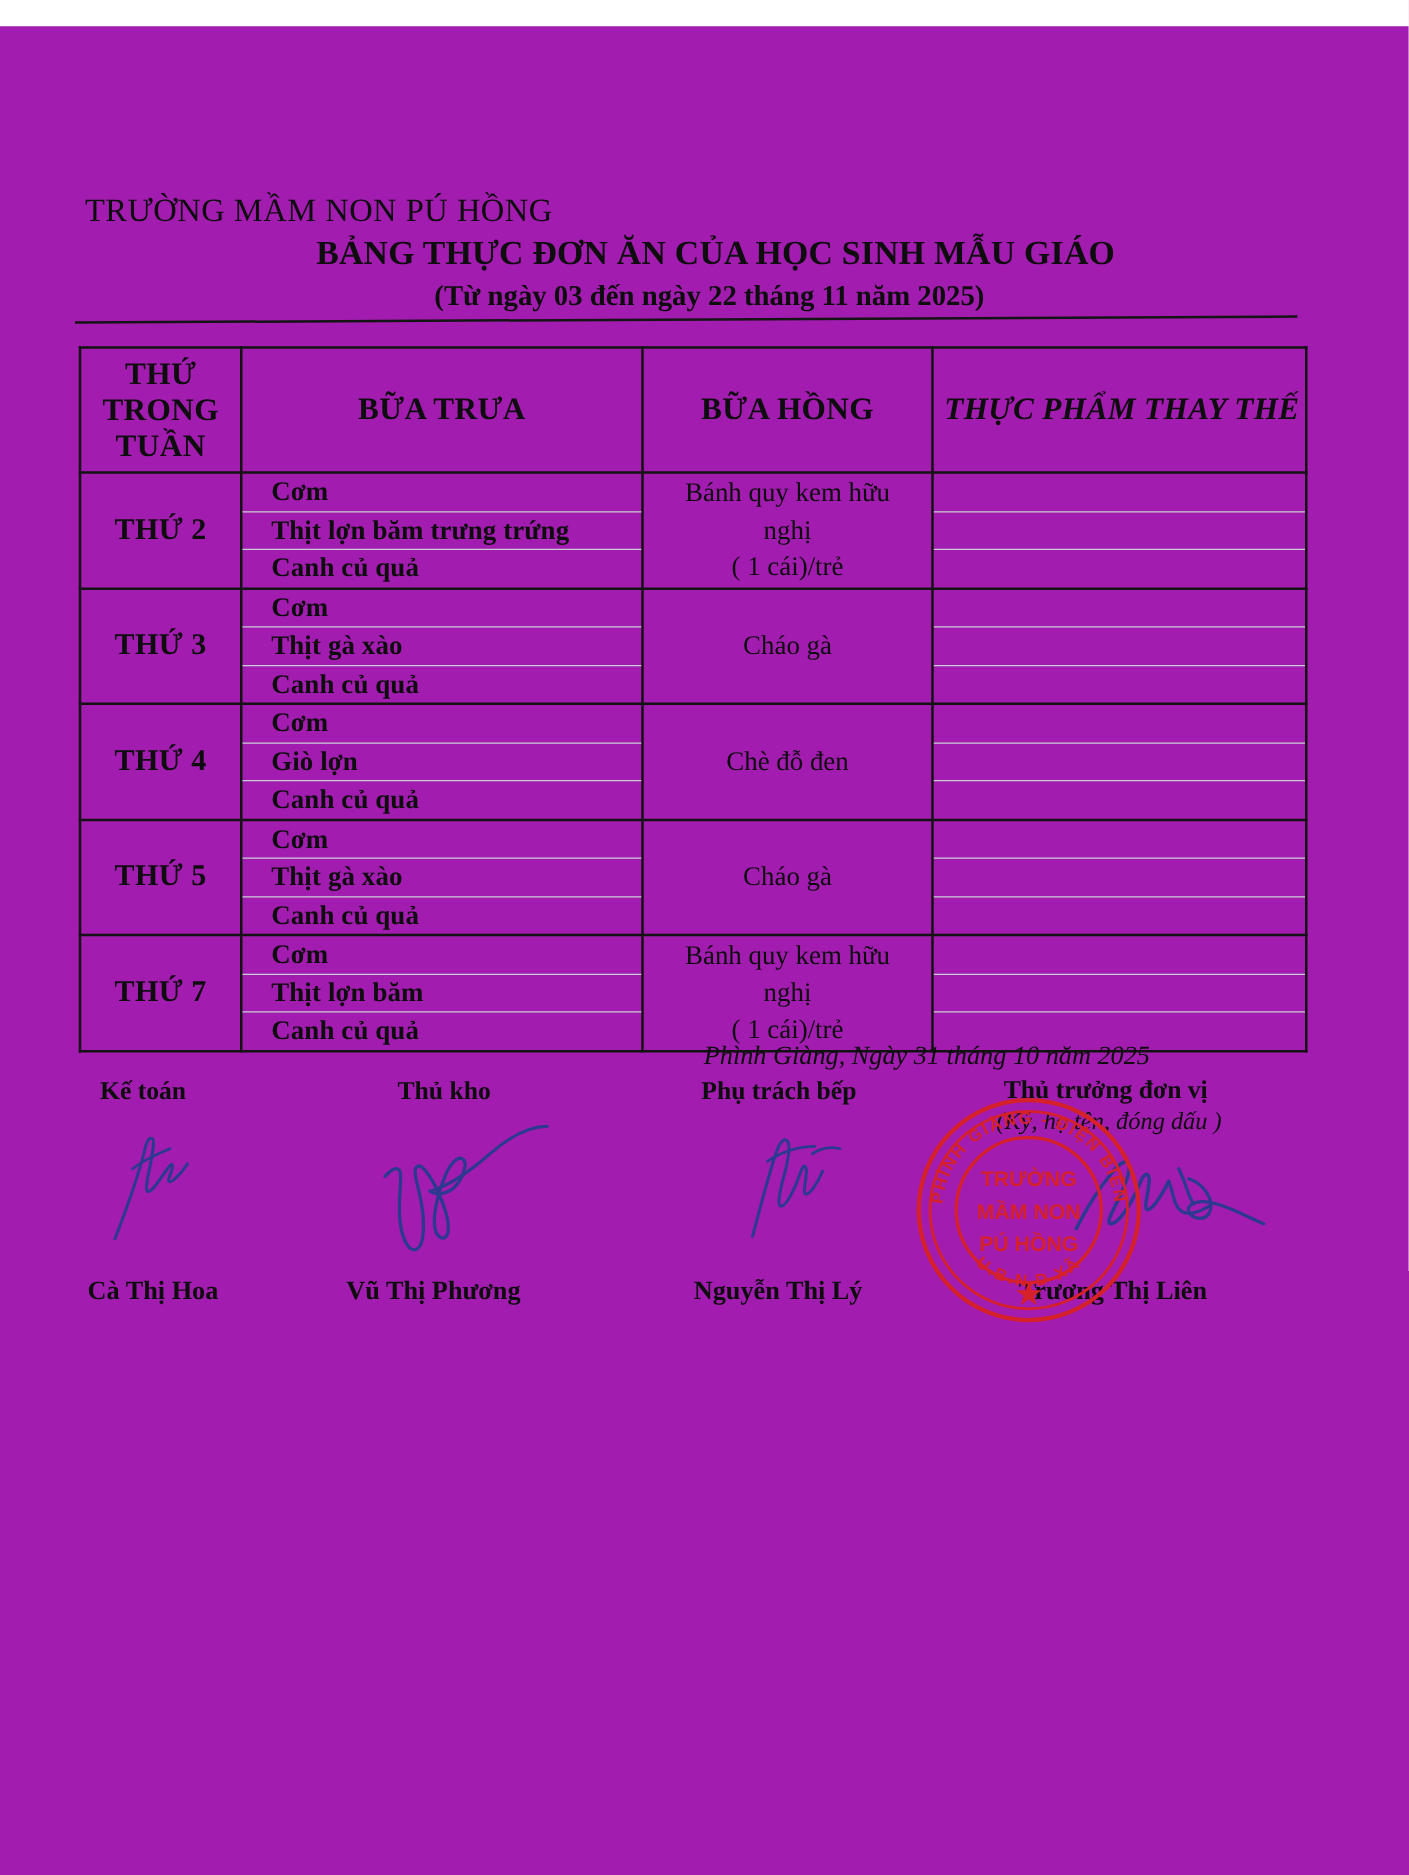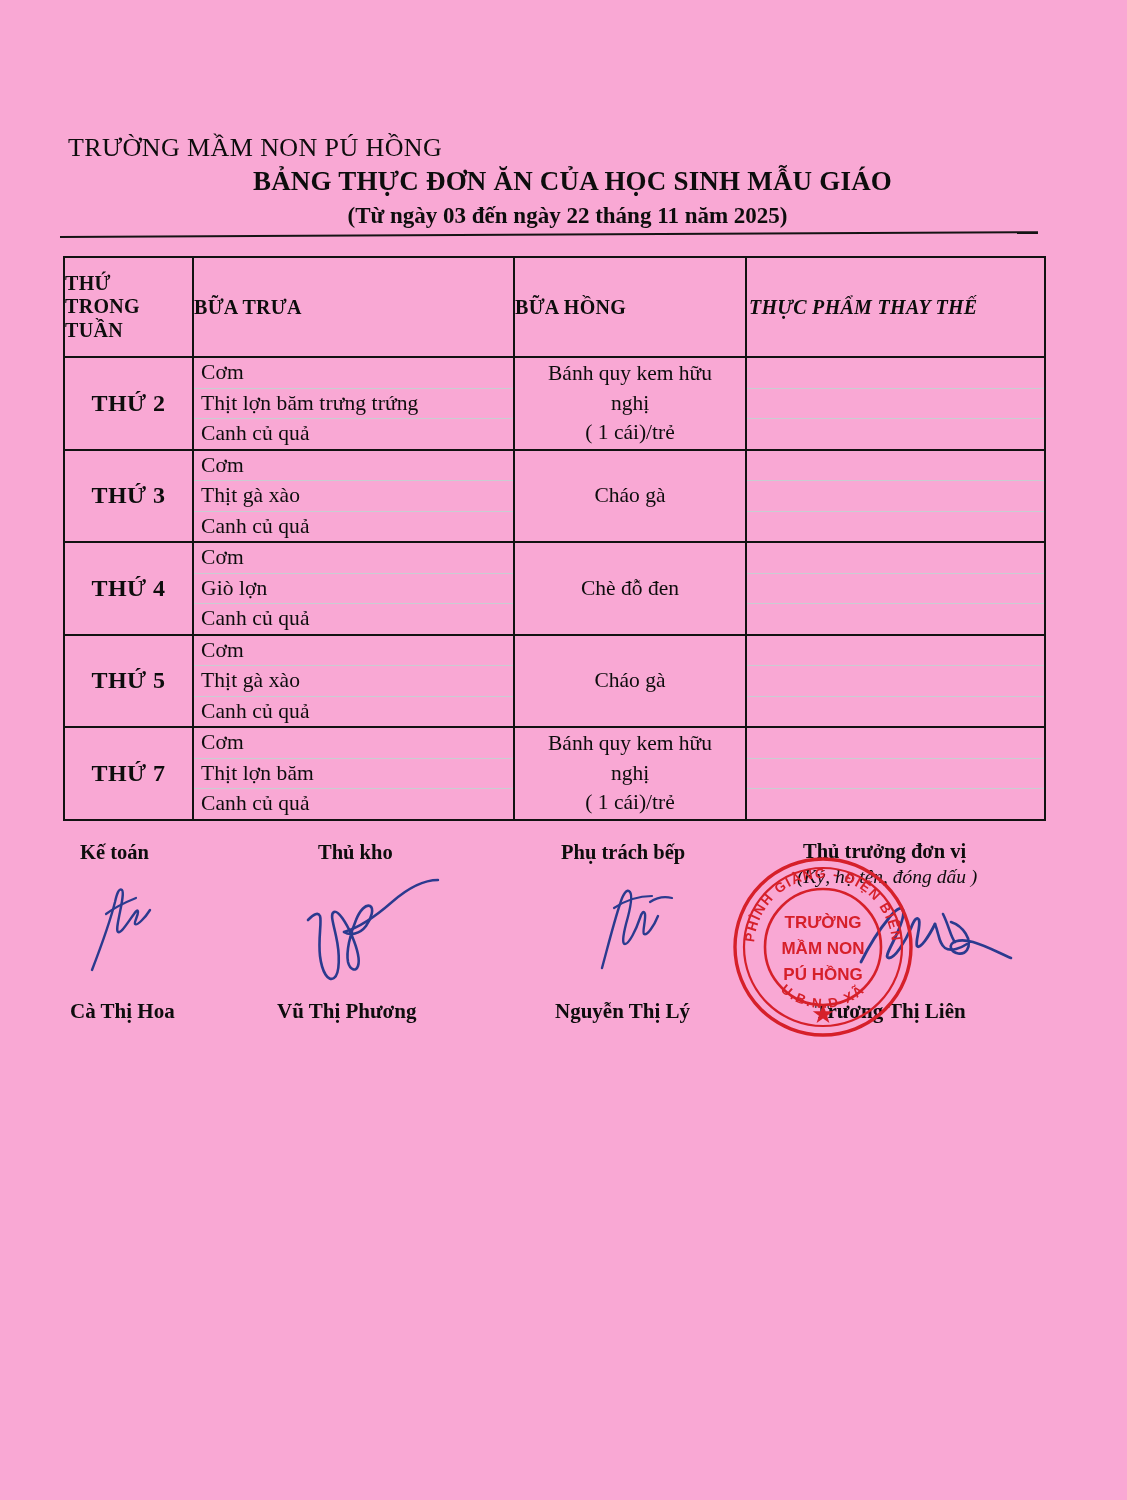--- a/index.html
+++ b/index.html
@@ -13,21 +13,22 @@
     height: 1500px;
     position: relative;
     font-family: "Liberation Serif", "DejaVu Serif", serif;
     color: #0d0d0d;
     overflow: hidden;
   }
 
   .page {
     position: absolute;
     inset: 0;
-    background: #f9a8d4;
+    background: #a21caf;
+    margin-top: 21px;
   }
 
   
   .school-name {
     position: absolute;
     left: 68px;
     top: 133px;
     font-size: 26px;
     letter-spacing: 0.4px;
     white-space: nowrap;
@@ -79,23 +80,23 @@
     padding: 0;
     vertical-align: middle;
   }
   .col-day    { width: 129px; }
   .col-lunch  { width: 321px; }
   .col-dinner { width: 232px; }
   .col-alt    { width: 299px; }
 
   .menu-table thead th {
     height: 98px;
-    font-size: 20px;
-    font-weight: bold;
-    text-align: left;
+    font-size: 25px;
+    font-weight: bold;
+    text-align: center;
     letter-spacing: 0.3px;
   }
   .th-day-lines {
     line-height: 1.16;
   }
   .th-alt {
     white-space: nowrap;
     overflow: visible;
   }
   .th-alt span {
@@ -116,23 +117,23 @@
     padding: 0;
   }
   .sub-list {
     display: flex;
     flex-direction: column;
   }
   .sub-list .sub-item {
     height: 29.5px;
     display: flex;
     align-items: center;
-    padding-left: 7px;
+    padding-left: 23px;
     font-size: 21.5px;
-    font-weight: normal;
+    font-weight: bold;
     letter-spacing: 0.1px;
     white-space: nowrap;
   }
   .sub-list .sub-item + .sub-item {
     border-top: 1px solid #c9cdd2;
   }
 
   .dinner-cell {
     text-align: center;
     font-size: 21.5px;
@@ -372,20 +373,21 @@
             <div class="alt-line"></div>
             <div class="alt-line"></div>
             <div class="alt-line"></div>
           </div>
         </td>
       </tr>
 
     </tbody>
   </table>
 
+  <div class="place-date">Phình Giàng, Ngày 31 tháng 10 năm 2025</div>
 
   <div class="sig-label lbl-ketoan">Kế toán</div>
   <div class="sig-label lbl-thukho">Thủ kho</div>
   <div class="sig-label lbl-bep">Phụ trách bếp</div>
   <div class="sig-label lbl-thutruong">Thủ trưởng đơn vị</div>
   <div class="sig-note note-thutruong">(Ký, họ tên, đóng dấu )</div>
 
   <div class="sig-name nm-ketoan">Cà Thị Hoa</div>
   <div class="sig-name nm-thukho">Vũ Thị Phương</div>
   <div class="sig-name nm-bep">Nguyễn Thị Lý</div>

